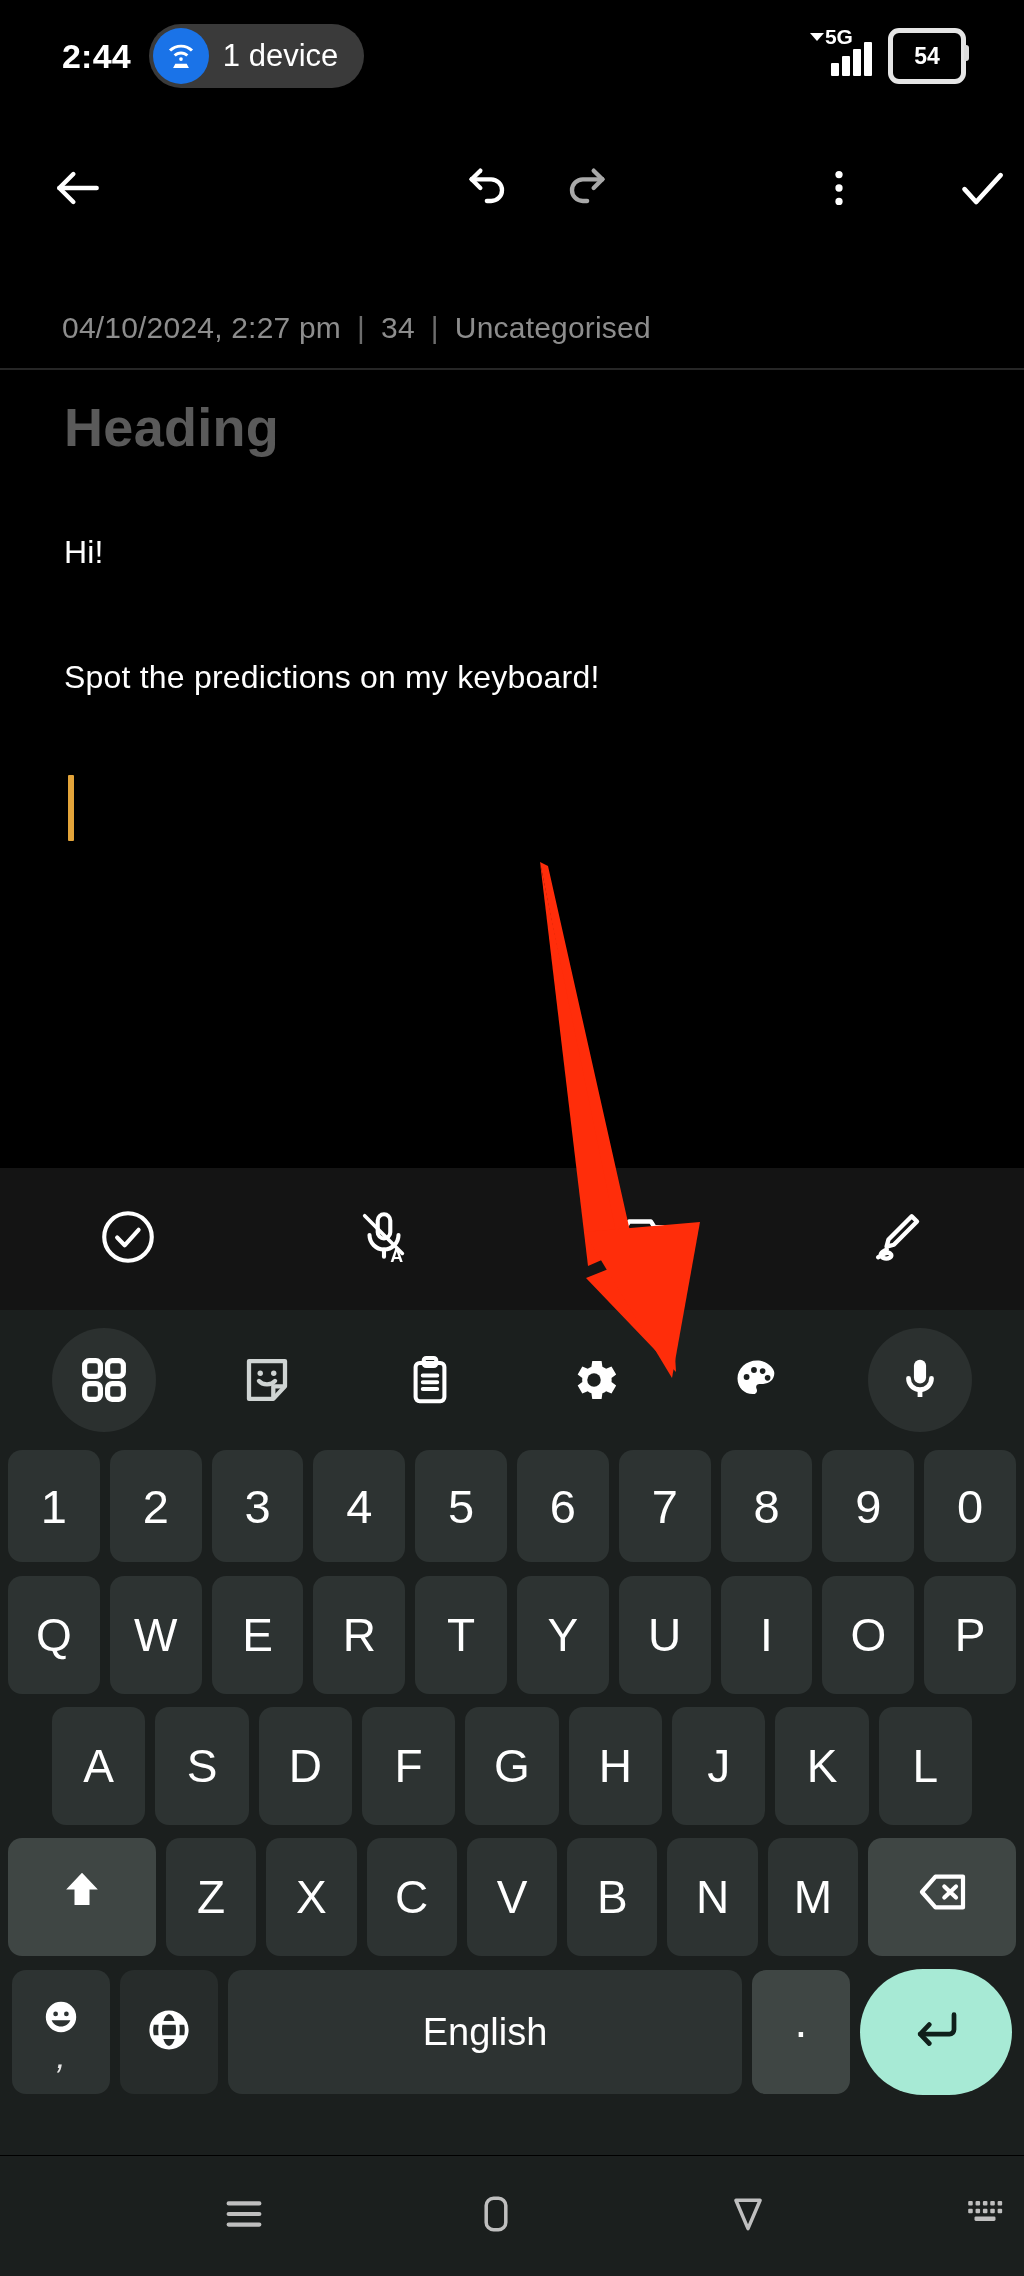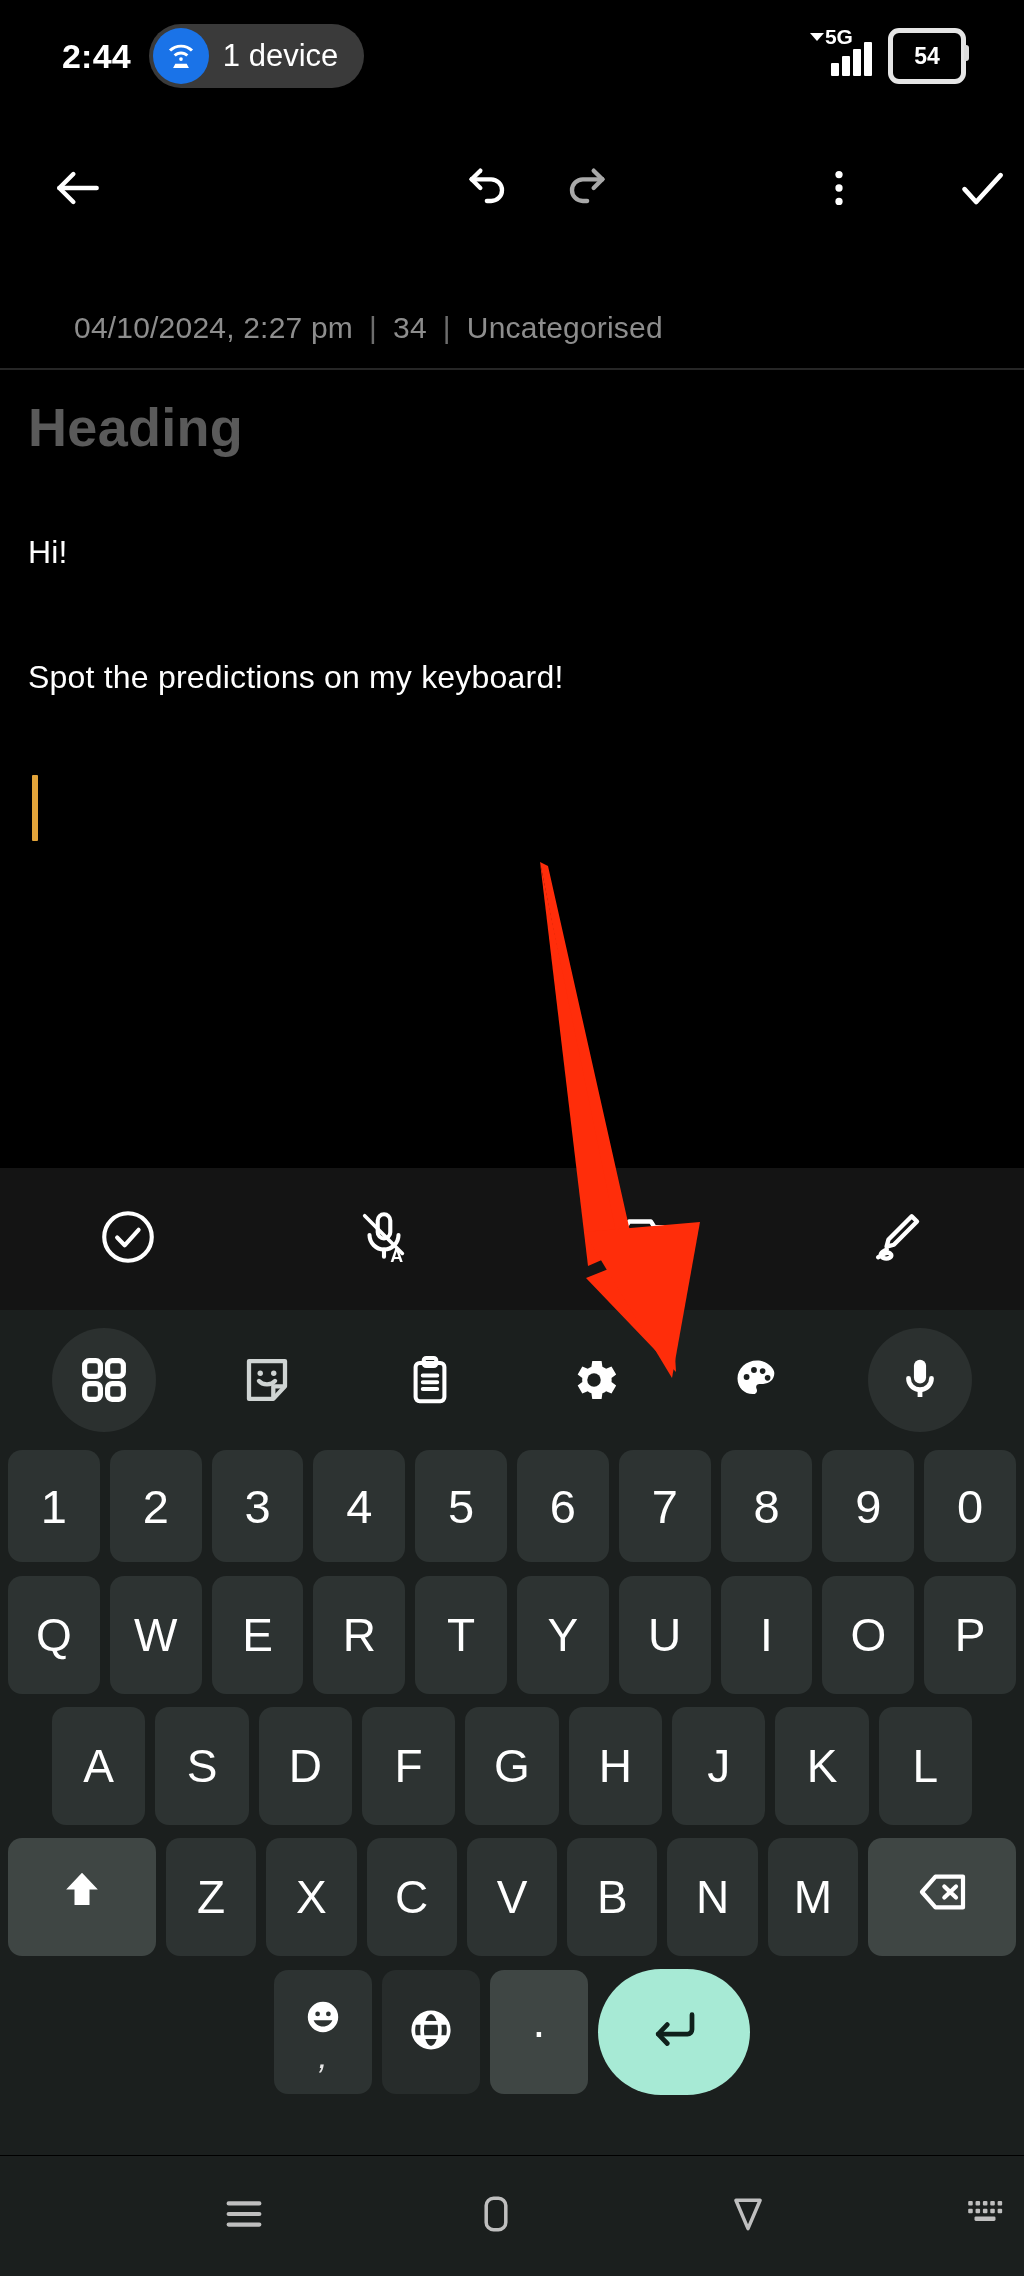--- a/index.html
+++ b/index.html
@@ -62,34 +62,34 @@
     width:96px; height:96px; cursor:pointer;
   }
   .tb-back { margin-left:36px; }
   .tb-undo { margin-left:328px; }
   .tb-redo { margin-left:12px; }
   .tb-more { margin-left:170px; }
   .tb-done { margin-left:60px; }
 
   
   .metarow {
-    position:absolute; left:12px; top:288px; width:975px; height:80px;
+    position:absolute; left:0; top:288px; width:975px; height:80px;
     display:flex; align-items:center; padding-left:62px;
     font-size:30px; color:#8d8d8d; letter-spacing:.2px;
   }
   .meta-sep { color:#6d6d6d; padding:0 16px; }
   .divider {
     position:absolute; left:0; top:368px; width:1024px; height:2px;
     background:#262626;
   }
 
   
   .note {
     position:absolute; left:0; top:370px; width:879px; height:800px;
-    padding:24px 58px 0 28px; background:#000;
+    padding:24px 58px 0 64px; background:#000;
   }
   .note-title {
     font-size:54px; font-weight:700; color:#5a5a5a; line-height:1.25;
     letter-spacing:.3px;
   }
   .note-p {
     font-size:32px; color:#fefefe; line-height:1.3; letter-spacing:.2px;
   }
   .p1 { margin-top:70px; }
   .p2 { margin-top:84px; }
@@ -471,20 +471,21 @@
           </span>
           <span class="comma">,</span>
         </div>
         <div class="key-globe">
           <span>
             <svg width="48" height="48" viewBox="0 0 24 24" fill="#fff">
               <path d="M12 2.2A9.8 9.8 0 1 0 12 21.8 9.8 9.8 0 0 0 12 2.2zm0 1.9c1.1 0 2.2 1.3 2.8 3.4h-5.6c.6-2.1 1.7-3.4 2.8-3.4zM8.7 9.4h6.6c.12.8.2 1.7.2 2.6s-.08 1.8-.2 2.6H8.7a16 16 0 0 1-.2-2.6c0-.9.08-1.8.2-2.6zm-1.9 0c-.1.84-.17 1.7-.17 2.6s.07 1.76.17 2.6H4.4a8 8 0 0 1-.3-2.6c0-.9.1-1.78.3-2.6zm10.4 0h2.4c.2.82.3 1.7.3 2.6s-.1 1.76-.3 2.6h-2.4c.1-.84.17-1.7.17-2.6s-.07-1.76-.17-2.6zM9.2 16.5h5.6c-.6 2.1-1.7 3.4-2.8 3.4s-2.2-1.3-2.8-3.4z"></path>
             </svg>
           </span>
         </div>
+        <div class="key-space">English</div>
         <div class="key-period">.</div>
         <div class="key-enter">
           <span>
             <svg width="54" height="54" viewBox="0 0 24 24" fill="none" stroke="#10201b" stroke-width="2.1" stroke-linecap="round" stroke-linejoin="round">
               <path d="M20 5.2v6.6a2 2 0 0 1-2 2H5"></path>
               <path d="M9 9.6l-4 4.2 4 4.2"></path>
             </svg>
           </span>
         </div>
       </div>

